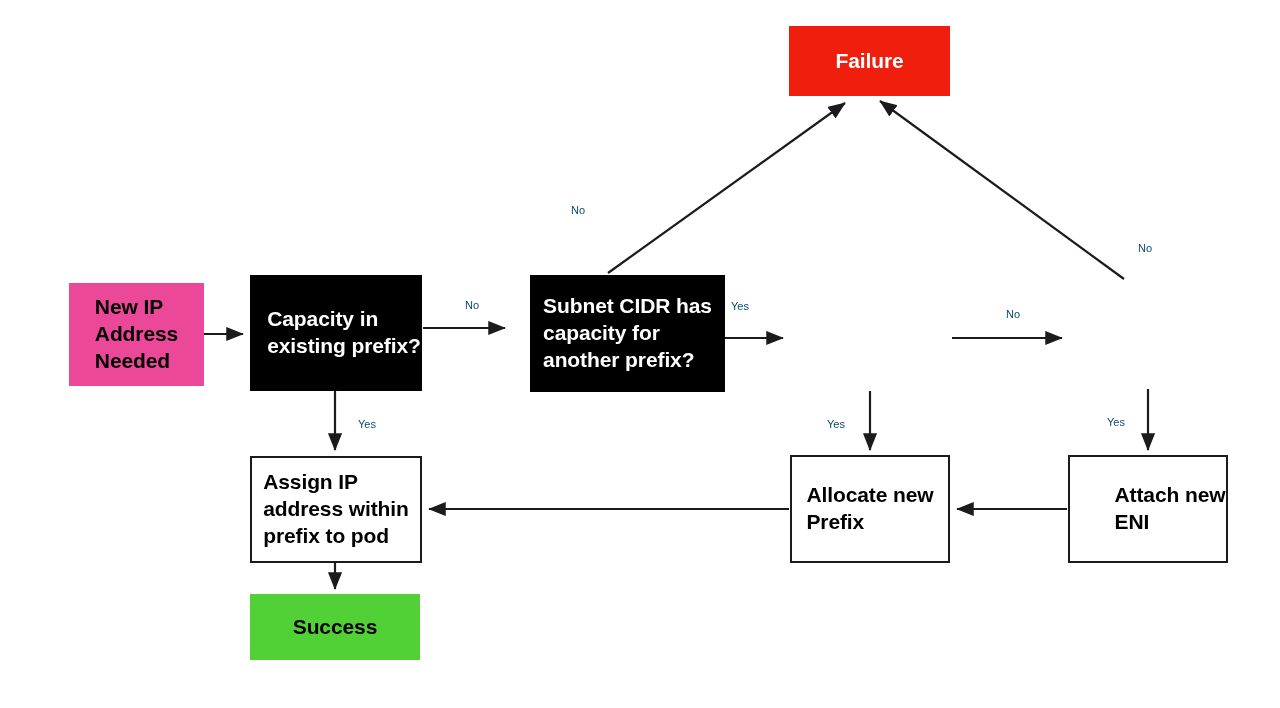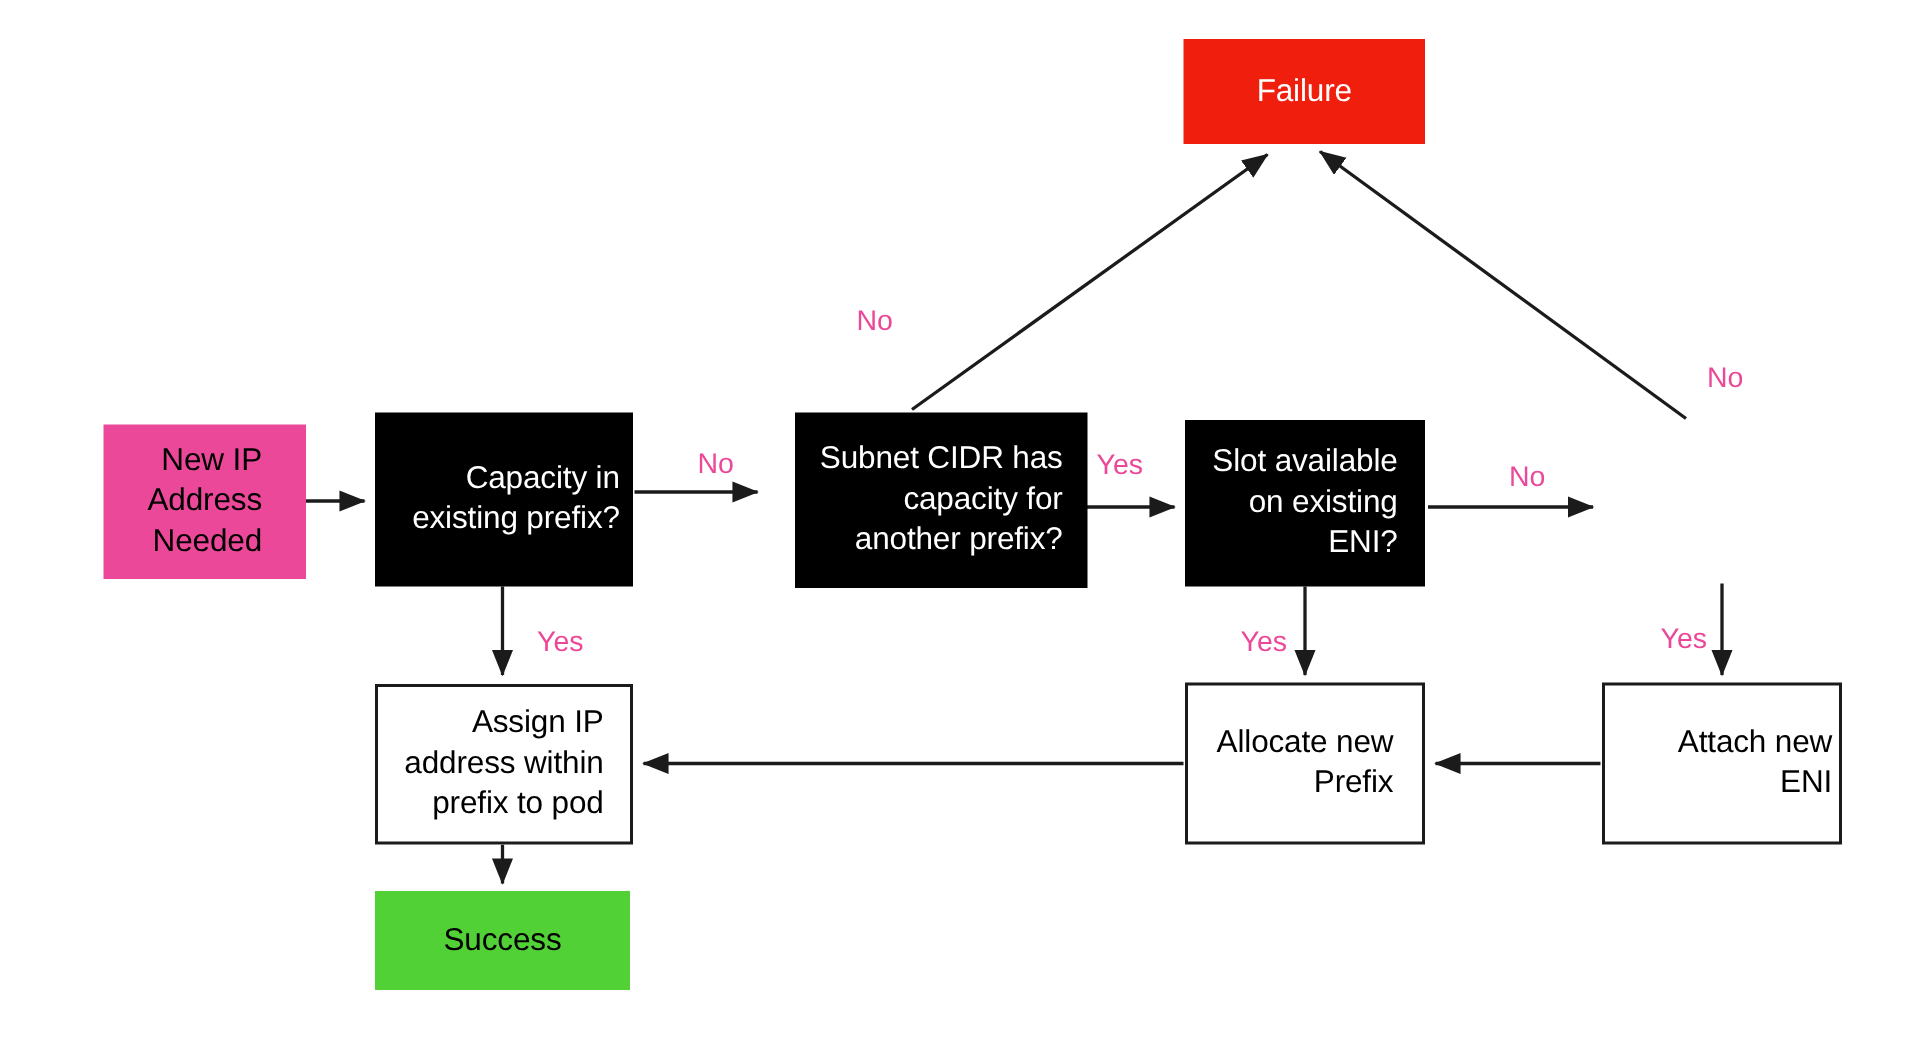--- a/index.html
+++ b/index.html
@@ -16,23 +16,23 @@
     width: 1280px;
     height: 708px;
     background: #ffffff;
     overflow: hidden;
   }
   .node {
     position: absolute;
     display: flex;
     align-items: center;
     justify-content: center;
-    text-align: right;
+    text-align: left;
     box-sizing: border-box;
-    font-weight: normal;
+    font-weight: bold;
     line-height: 1.28;
     white-space: pre-line;
     letter-spacing: -0.1px;
   }
   .node-decision {
     background: #000000;
     color: #ffffff;
     font-size: 21px;
   }
   .node-process {
@@ -52,22 +52,22 @@
     color: #ffffff;
     font-size: 21px;
   }
   .node-terminal-success {
     background: #52d137;
     color: #000000;
     font-size: 21px;
   }
   .edge-label {
     position: absolute;
-    color: #ec4899;
-    font-size: 19px;
+    color: #0c4a6e;
+    font-size: 11px;
     font-weight: normal;
     line-height: 1;
     white-space: nowrap;
   }
   svg.edges {
     position: absolute;
     left: 0;
     top: 0;
     width: 1280px;
     height: 708px;
@@ -115,23 +115,20 @@
 Address
 Needed</div>
 
   <div class="node node-decision" style="left:250px; top:275px; width:172px; height:116px;padding-left:16px;">Capacity in
 existing prefix?</div>
 
   <div class="node node-decision" style="left:512px; top:275px; width:195px; height:117px;margin-left:18px;">Subnet CIDR has
 capacity for
 another prefix?</div>
 
-  <div class="node node-decision" style="left:790px; top:280px; width:160px; height:111px;">Slot available
-on existing
-ENI?</div>
 
 
   <div class="node node-terminal-fail" style="left:789px; top:26px; width:161px; height:70px;">Failure</div>
 
   <div class="node node-process" style="left:250px; top:456px; width:172px; height:107px;">Assign IP
 address within
 prefix to pod</div>
 
   <div class="node node-process" style="left:790px; top:455px; width:160px; height:108px;">Allocate new
 Prefix</div>

